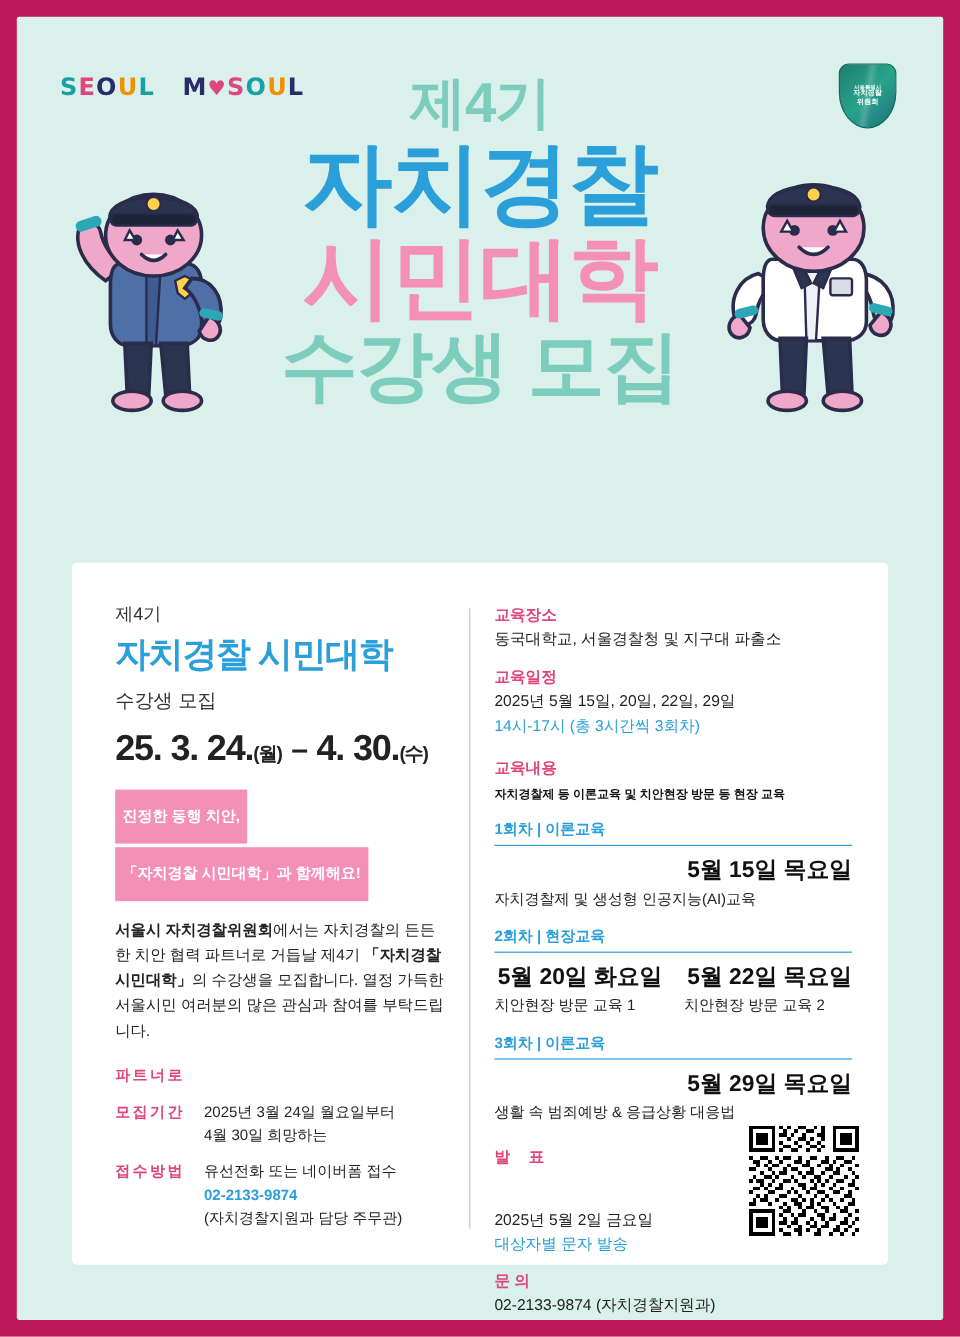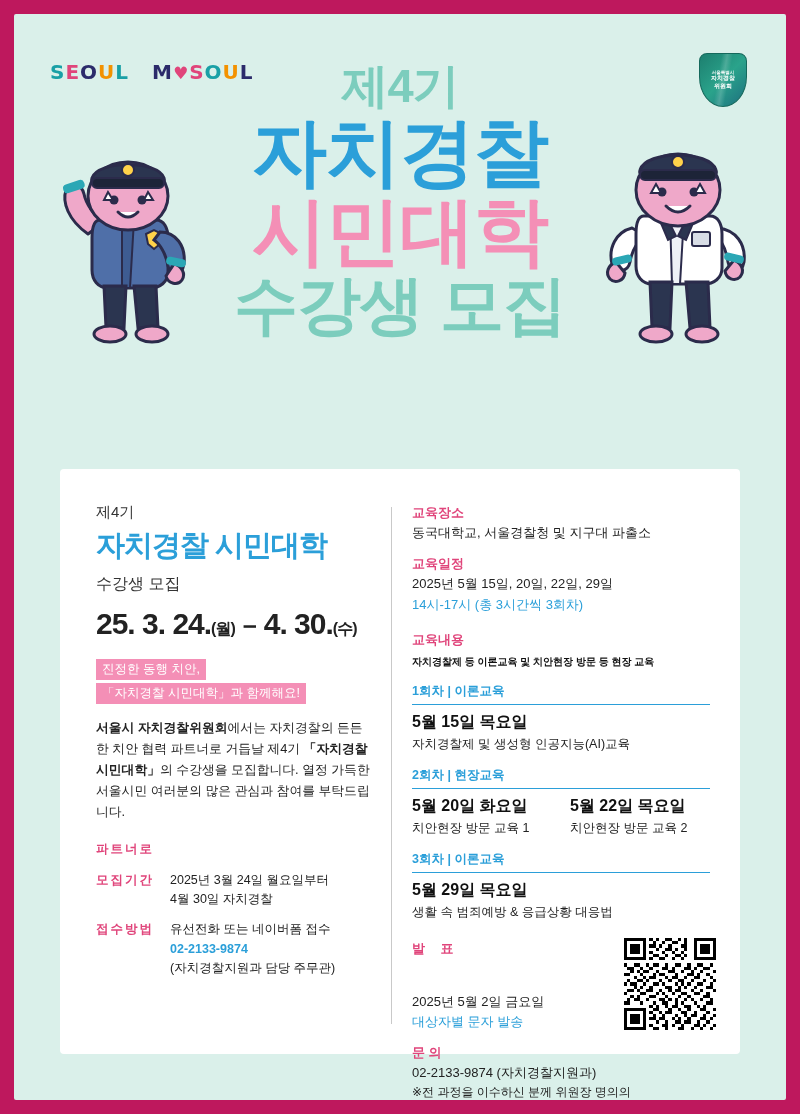--- a/index.html
+++ b/index.html
@@ -115,22 +115,22 @@
     font-size: 30px; font-weight: bold; color: #222; letter-spacing: -1px;
     margin-bottom: 16px; white-space: nowrap;
   }
   .l-date .sm { font-size: 16px; font-weight: bold; }
   .l-date .dash { font-size: 26px; padding: 0 2px; }
 
   .hl-wrap { margin-bottom: 10px; }
   .hl {
     display: inline-block;
     background: #f48fb6; color: #ffffff;
-    font-size: 12.5px; font-weight: normal;
-    padding: 2px 6px; margin-bottom: 3px;
+    font-size: 12.5px; font-weight: bold;
+    padding: 14px 6px; margin-bottom: 3px;
     line-height: 1.35;
   }
   .l-body {
     font-size: 12.8px; color: #222; line-height: 1.65;
     margin-bottom: 18px;
   }
   .l-body b { font-weight: bold; }
 
   .info-row { display: flex; margin-bottom: 11px; font-size: 12.5px; line-height: 1.55; }
   .info-label { color: #e0457b; font-weight: bold; width: 74px; flex: none; letter-spacing: 2px; }
@@ -150,21 +150,21 @@
   .r-val .blue { color: #2b9fd9; }
 
   .r-section-label { color: #e0457b; font-weight: bold; font-size: 13px; margin: 16px 0 6px; }
   .r-section-desc { color: #111; font-weight: bold; font-size: 10px; margin-bottom: 14px; }
 
   .sess-head {
     font-size: 12.5px; color: #2b9fd9; font-weight: bold;
     padding-bottom: 4px; border-bottom: 1.5px solid #2b9fd9;
     margin-bottom: 7px;
   }
-  .sess-date { font-size: 16px; font-weight: bold; color: #111; margin-bottom: 3px; }
+  .sess-date { font-size: 19px; font-weight: bold; color: #111; margin-bottom: 3px; text-align: right; }
   .sess-desc { font-size: 12.5px; color: #222; margin-bottom: 14px; }
   .sess-two { display: flex; gap: 18px; margin-bottom: 14px; }
   .sess-two > div { width: 140px; }
   .sess-two .sess-date { margin-bottom: 3px; }
   .sess-two .sess-desc { margin-bottom: 0; }
 
   .r-foot { margin-top: 18px; gap: 33px; }
   .r-foot .r-label { letter-spacing: 6px; width: 70px; }
   .note { font-size: 12px; color: #222; line-height: 1.55; }
 </style>
@@ -287,21 +287,21 @@
         </div>
 
         <div class="info-row">
           <div class="info-label">파트너로</div>
         </div>
 
         <div class="info-row">
           <div class="info-label">모집기간</div>
           <div class="info-val">
             <div>2025년 3월 24일 월요일부터</div>
-            <div>4월 30일 자치경찰</div>
+            <div>4월 30일 희망하는</div>
           </div>
         </div>
 
         <div class="info-row">
           <div class="info-label">접수방법</div>
           <div class="info-val">
             <div>유선전화 또는 네이버폼 접수</div>
             <div class="blue">02-2133-9874</div>
             <div>(자치경찰지원과 담당 주무관)</div>
           </div>

